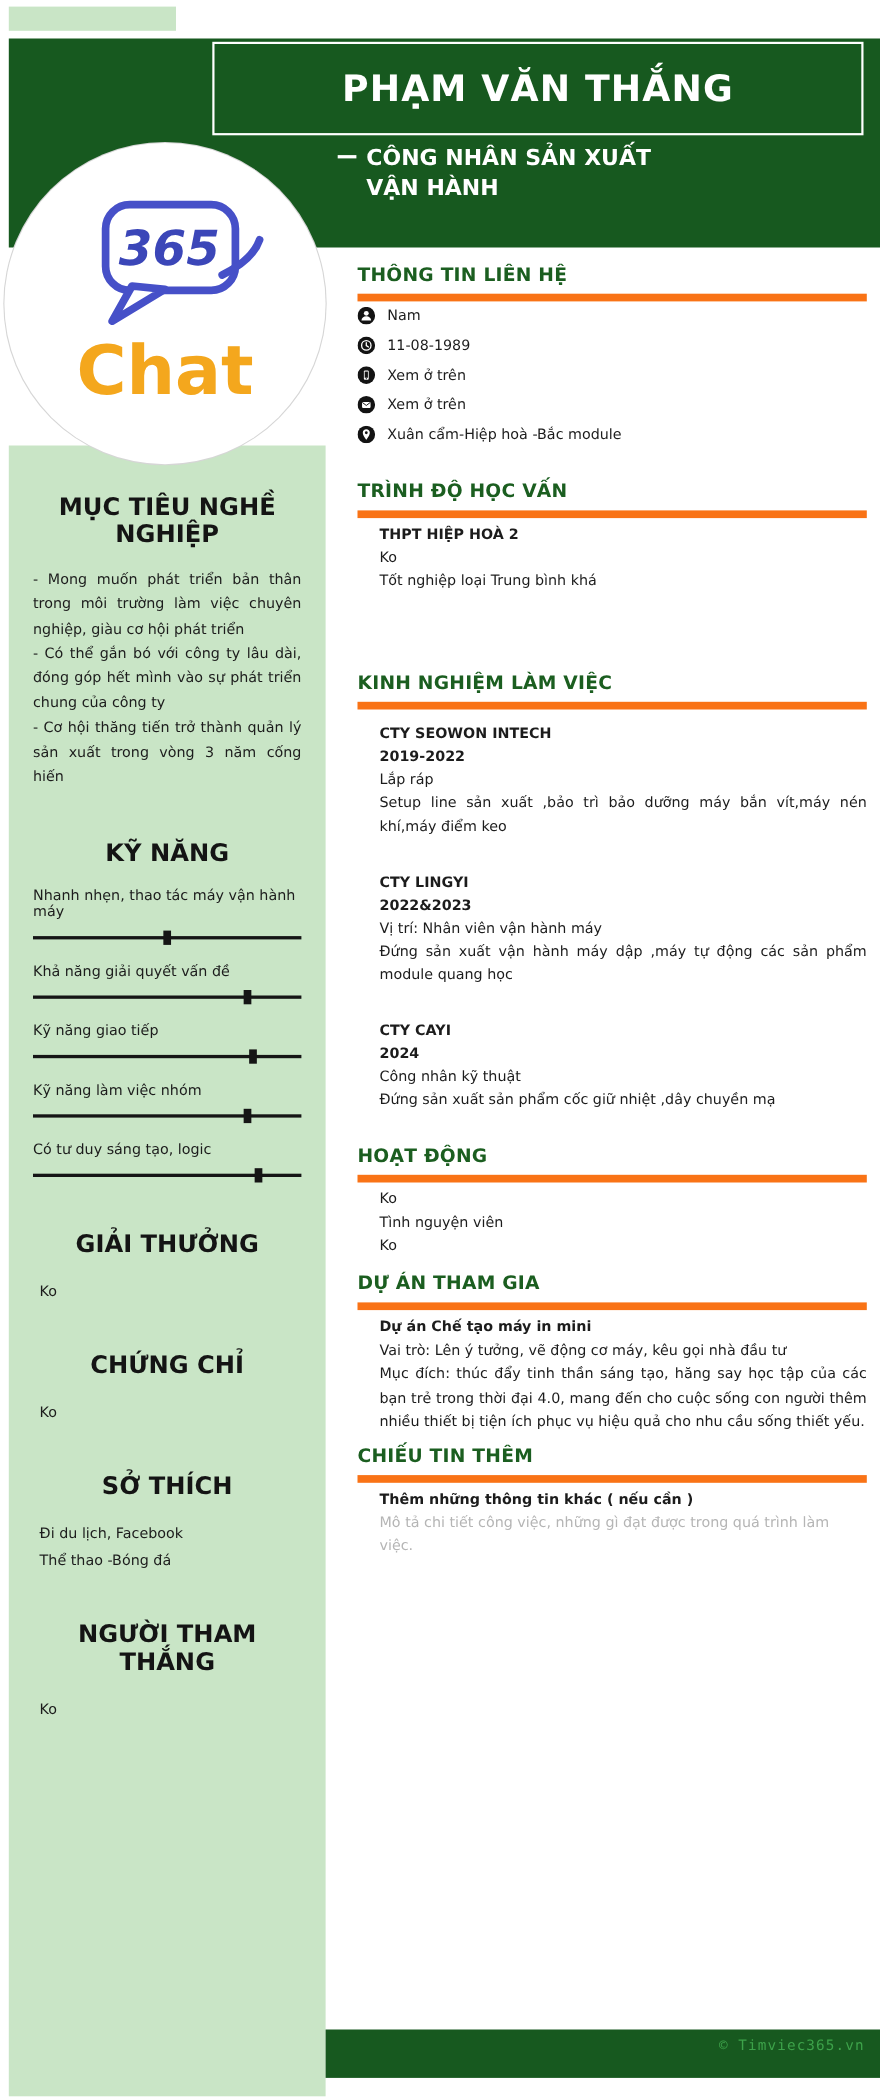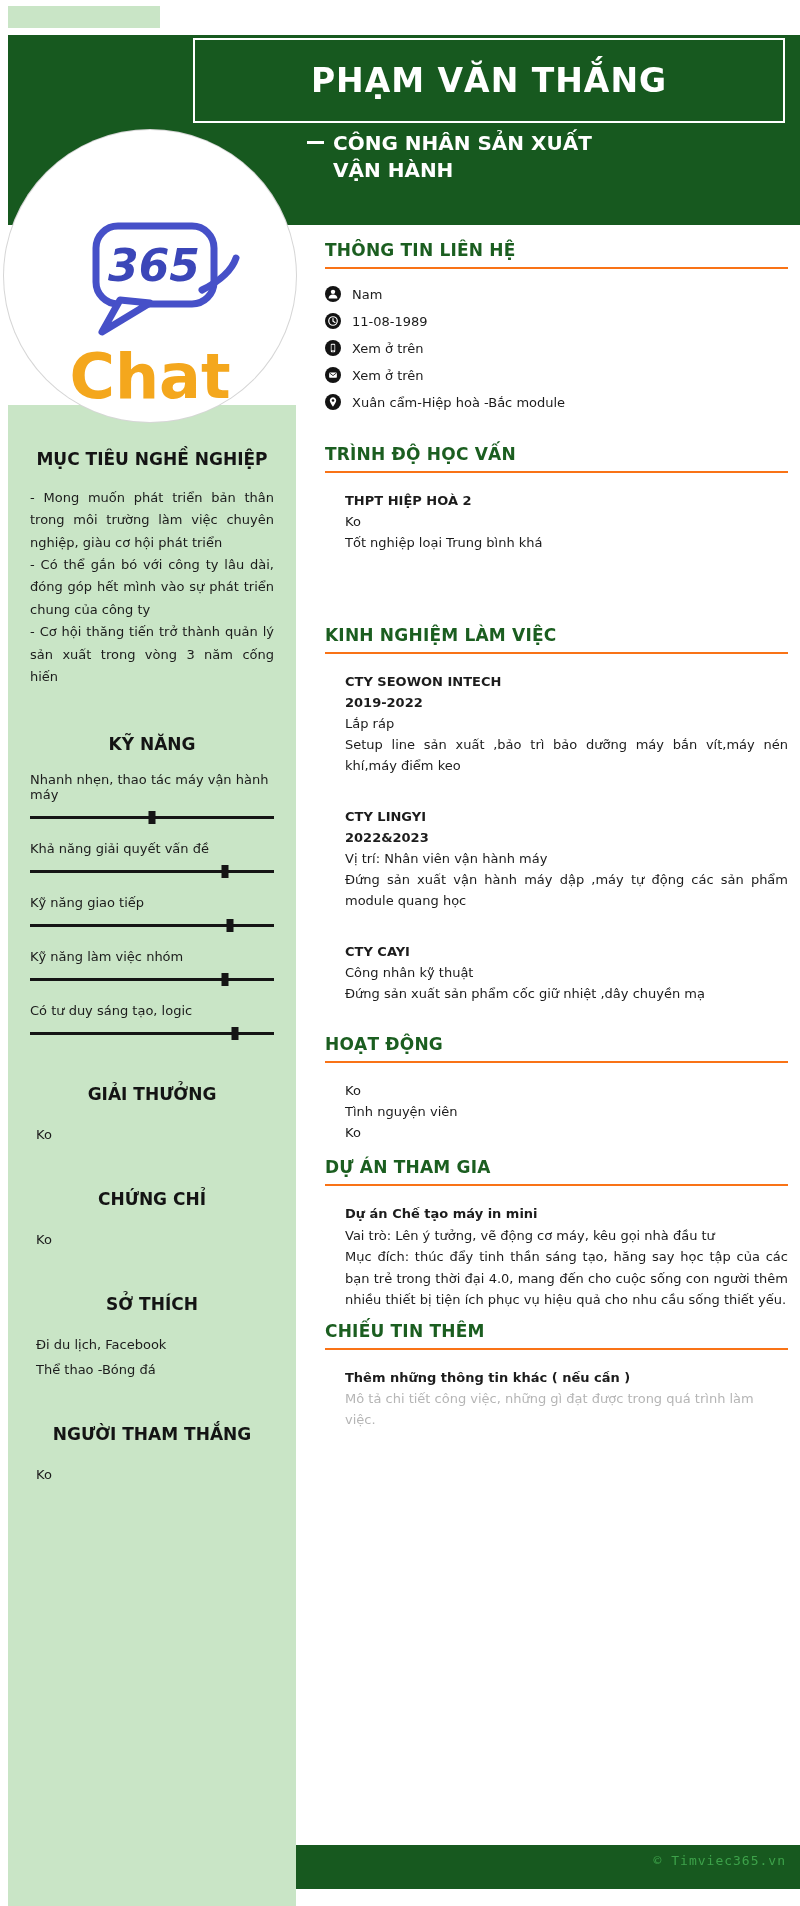--- a/index.html
+++ b/index.html
@@ -19,38 +19,38 @@
   
   .header-band{position:absolute;left:8px;top:35px;width:792px;height:190px;background:var(--dg);}
   .name-box{position:absolute;left:185px;top:3px;width:592px;height:85px;border:2px solid #fff;
     display:flex;align-items:center;justify-content:center;}
   .name{color:#fff;font-size:33px;font-weight:bold;letter-spacing:1px;white-space:nowrap;}
   .subtitle-row{position:absolute;left:299px;top:95px;display:flex;}
   .subtitle-dash{width:17px;height:3px;background:#fff;margin-top:11px;margin-right:9px;flex:none;}
   .subtitle{color:#fff;font-size:20px;font-weight:600;width:290px;line-height:1.35;}
   
   .avatar{position:absolute;left:4px;top:130px;width:292px;height:292px;background:#fff;border-radius:50%;
-    box-shadow:0 0 0 1px #d6d6d6;display:flex;align-items:flex-end;justify-content:center;z-index:5;}
+    box-shadow:0 0 0 1px #d6d6d6;display:flex;align-items:center;justify-content:center;z-index:5;}
   
   .left-col{position:absolute;left:8px;top:405px;width:288px;height:1501px;background:var(--lg);
     padding:44px 22px 0;font-size:13px;}
-  .lh{text-align:center;font-weight:bold;font-size:17px;color:#141414;margin-bottom:18px;}
+  .lh{text-align:center;font-weight:bold;font-size:22px;color:#141414;margin-bottom:18px;}
   .objective-text div{line-height:1.72;text-align:justify;}
   .l-sec-objective{margin-bottom:46px;}
   .l-sec-skills{margin-bottom:44px;}
   .skill-label{font-size:13px;margin-bottom:9px;}
   .skill-bar{position:relative;height:13px;margin-bottom:17px;}
   .skill-track{position:absolute;left:0;right:0;top:5px;height:3px;background:#151515;}
   .skill-handle{position:absolute;top:0;width:7px;height:13px;background:#151515;transform:translateX(-50%);}
   .l-sec-small{margin-bottom:42px;}
   .l-sec-small .ltext{padding-left:6px;line-height:25px;}
   
   .right-col{position:absolute;left:325px;top:240px;width:463px;font-size:13px;}
-  .r-heading{color:var(--dg2);font-size:17px;font-weight:bold;border-bottom:2px solid #f97316;
-    padding-bottom:7px;margin-bottom:17px;letter-spacing:.2px;}
+  .r-heading{color:var(--dg2);font-size:17px;font-weight:bold;border-bottom:7px solid #f97316;
+    padding-bottom:7px;margin-bottom:5px;letter-spacing:.2px;}
   .sec-contact{margin-bottom:34px;}
   .c-row{display:flex;align-items:center;gap:11px;margin-bottom:11px;text-align:center;}
   .c-icon{width:16px;height:16px;flex:none;display:block;}
   .sec-education{margin-bottom:72px;}
   .indent{padding-left:20px;line-height:21px;}
   .bold{font-weight:bold;}
   .sec-experience{margin-bottom:12px;}
   .jobs{margin-top:12px;}
   .job{padding-left:20px;line-height:21px;margin-bottom:30px;}
   .job-desc{text-align:justify;}
@@ -231,20 +231,21 @@
           <div class="job-desc">Setup line sản xuất ,bảo trì bảo dưỡng máy bắn vít,máy nén khí,máy điểm keo</div>
         </div>
         <div class="job">
           <div class="bold">CTY LINGYI</div>
           <div class="bold">2022&amp;2023</div>
           <div>Vị trí: Nhân viên vận hành máy</div>
           <div class="job-desc">Đứng sản xuất vận hành máy dập ,máy tự động các sản phẩm module quang học</div>
         </div>
         <div class="job">
           <div class="bold">CTY CAYI</div>
+          <div class="bold">2024</div>
           <div>Công nhân kỹ thuật</div>
           <div class="job-desc">Đứng sản xuất sản phẩm cốc giữ nhiệt ,dây chuyền mạ</div>
         </div>
       </div>
     </div>
 
     <div class="sec-activities">
       <div class="r-heading">HOẠT ĐỘNG</div>
       <div class="indent">
         <div>Ko</div>

